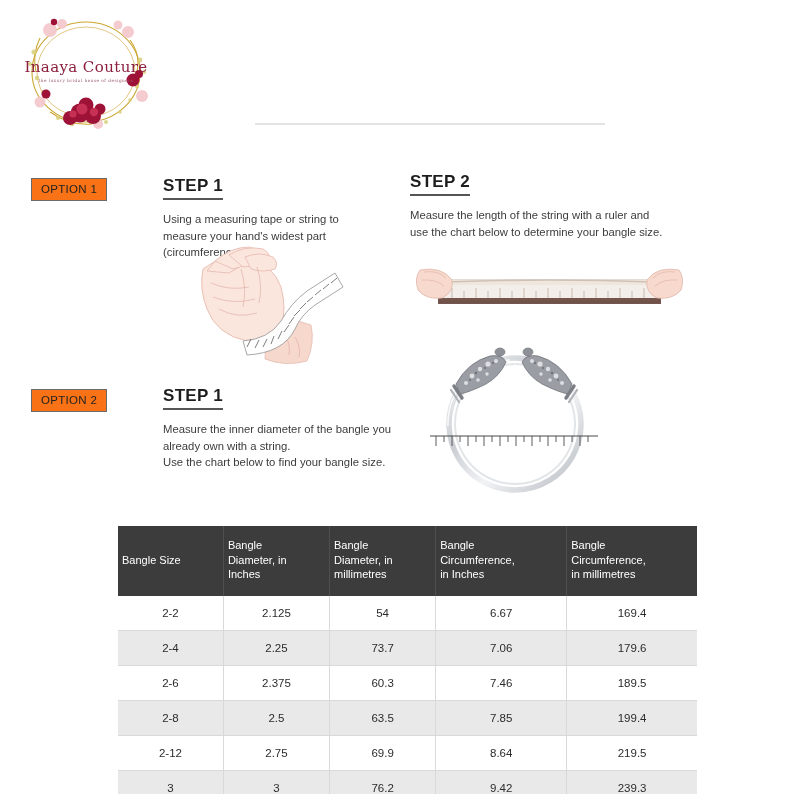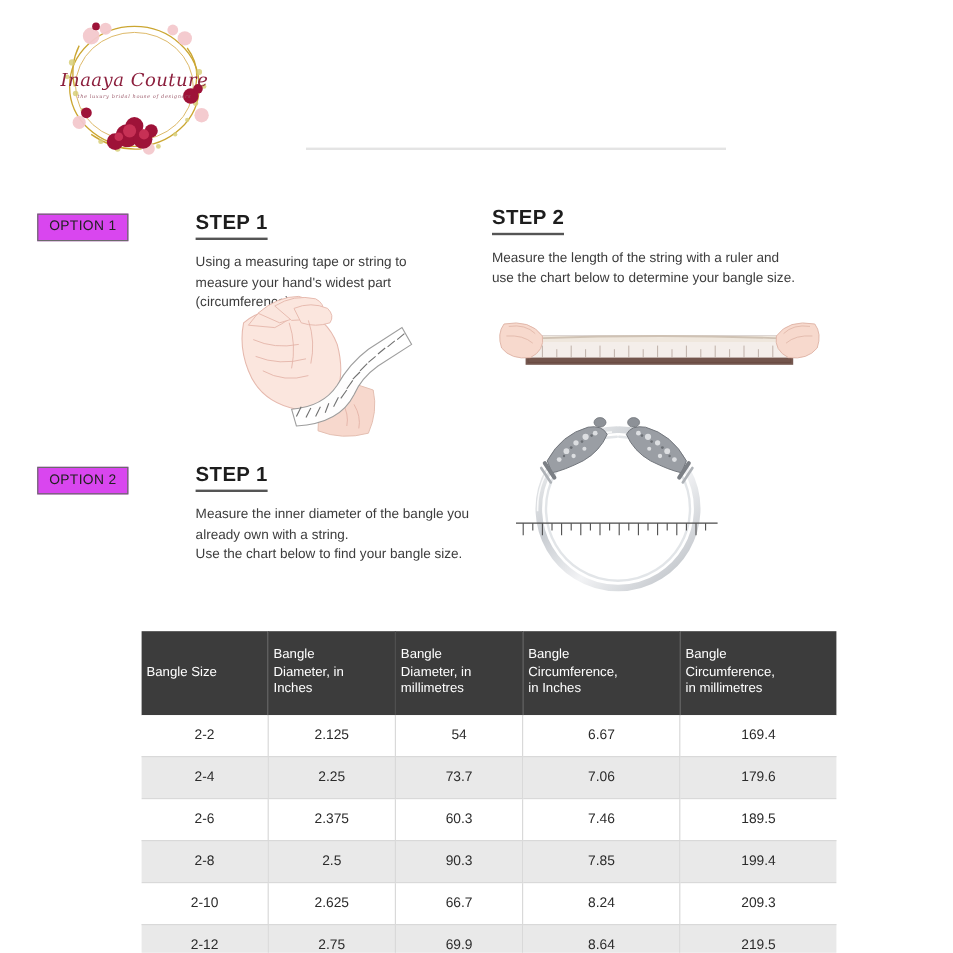--- a/index.html
+++ b/index.html
@@ -12,25 +12,24 @@
     height: 794px;
     position: relative;
     font-family: "Liberation Sans", sans-serif;
     color: #333333;
     overflow: hidden;
   }
 
   
   #logo {
     position: absolute;
-    left: 36px;
+    left: 10px;
     top: 8px;
     width: 152px;
     height: 128px;
-    font-style: italic;
   }
   #logo svg { display: block; }
   .logo-name {
     font-family: "DejaVu Serif", serif;
     font-size: 15px;
     fill: #8c1f3d;
     letter-spacing: 0.4px;
   }
   .logo-tag {
     font-family: "DejaVu Serif", serif;
@@ -63,21 +62,21 @@
   }
 
   
   .option-badge {
     position: absolute;
     border: 1px solid #6a6a6a;
     font-size: 11.5px;
     color: #222;
     padding: 4px 9px 5px 9px;
     letter-spacing: 0.3px;
-    background: #d946ef;
+    background: #f97316;
     white-space: nowrap;
   }
   #option-1 { left: 31px; top: 178px; }
   #option-2 { left: 31px; top: 389px; }
 
   
   .step-block { position: absolute; }
   .step-head {
     font-size: 17px;
     font-weight: bold;
@@ -474,30 +473,23 @@
       <tr>
         <td>2-6</td>
         <td>2.375</td>
         <td>60.3</td>
         <td>7.46</td>
         <td>189.5</td>
       </tr>
       <tr>
         <td>2-8</td>
         <td>2.5</td>
-        <td>90.3</td>
+        <td>63.5</td>
         <td>7.85</td>
         <td>199.4</td>
-      </tr>
-      <tr>
-        <td>2-10</td>
-        <td>2.625</td>
-        <td>66.7</td>
-        <td>8.24</td>
-        <td>209.3</td>
       </tr>
       <tr>
         <td>2-12</td>
         <td>2.75</td>
         <td>69.9</td>
         <td>8.64</td>
         <td>219.5</td>
       </tr>
       <tr>
         <td>3</td>

